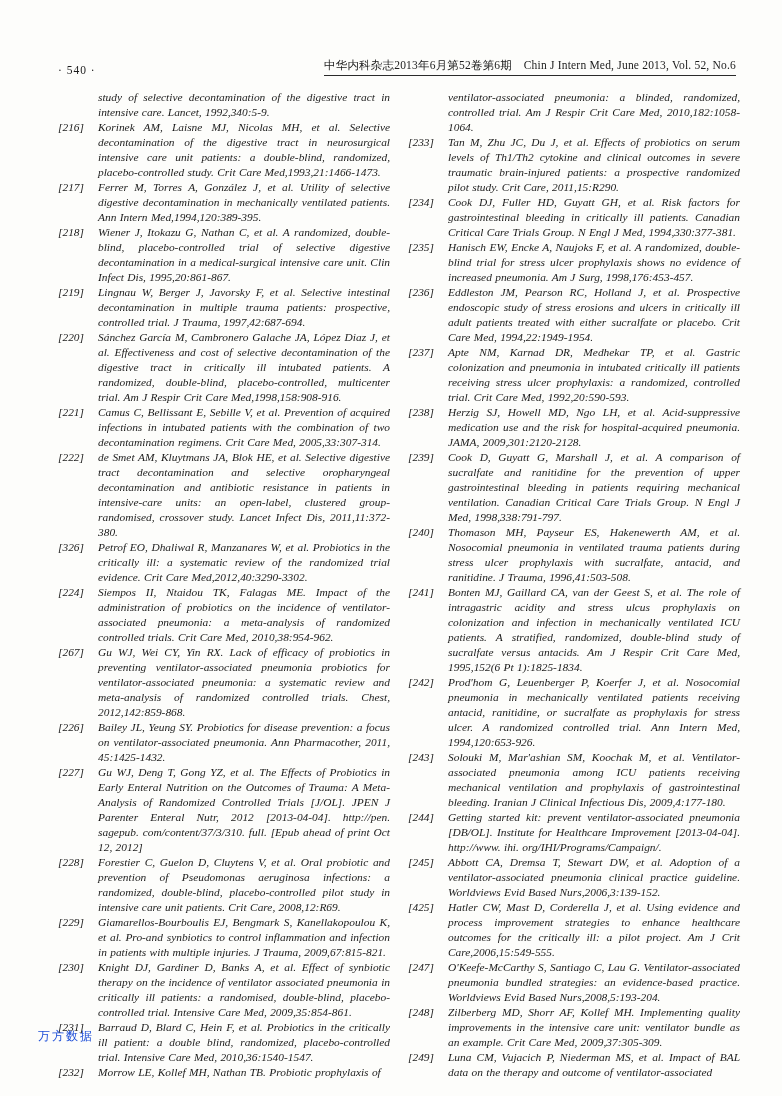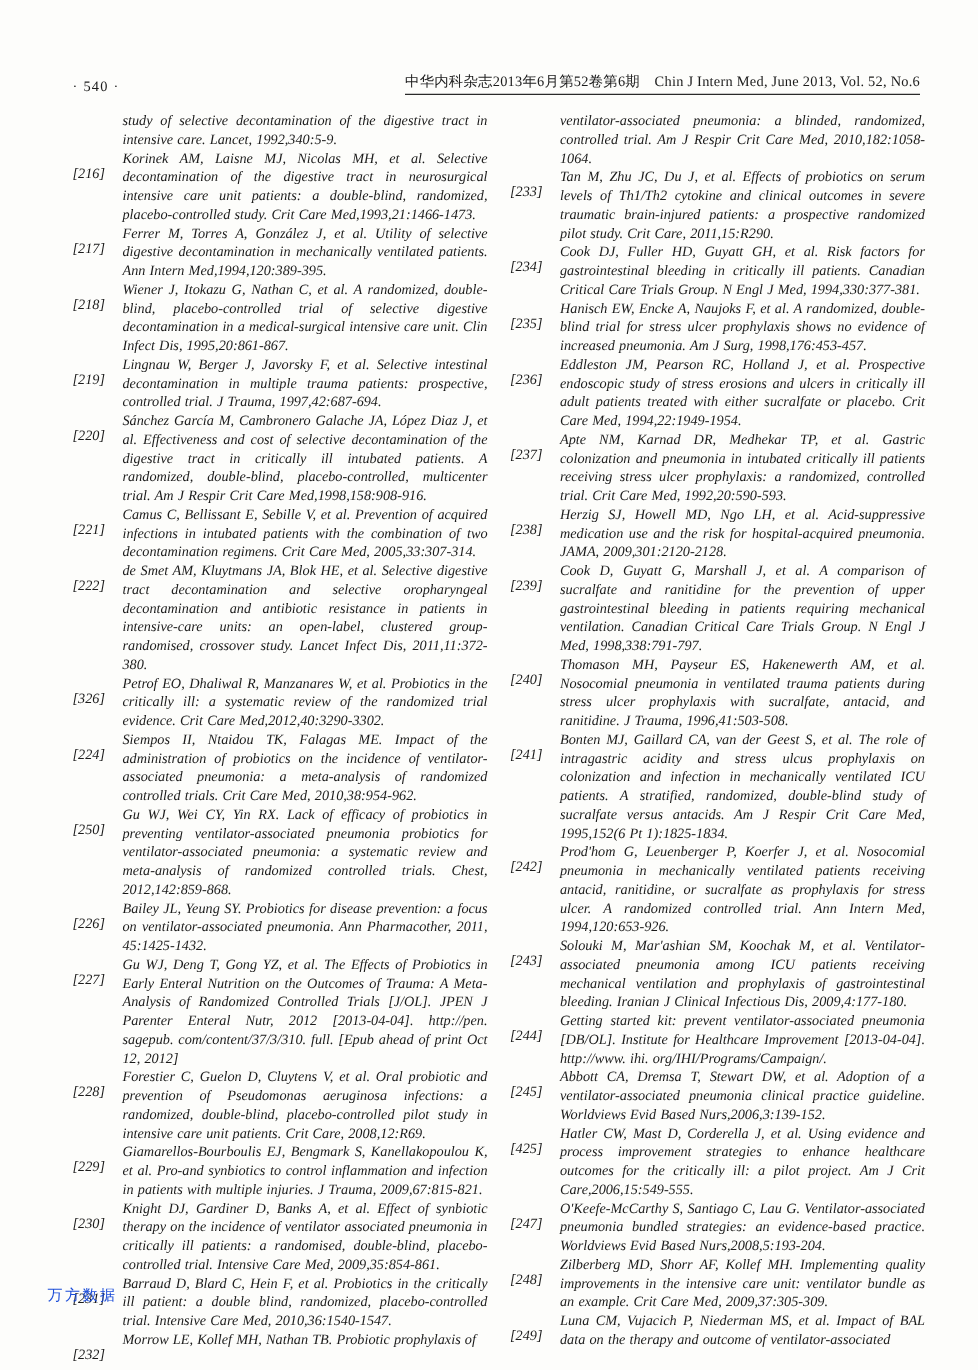--- a/index.html
+++ b/index.html
@@ -53,21 +53,20 @@
   }
   .ref {
     display: grid;
     grid-template-columns: 40px 1fr;
     font-size: 11.4px;
     line-height: 15px;
   }
   .ref-label {
     white-space: nowrap;
     padding-right: 4px;
-    margin-top: 12px;
   }
   .ref-text {
     text-align: justify;
     text-justify: inter-word;
     word-spacing: 0.5px;
   }
   .watermark {
     position: absolute;
     left: 38px;
     top: 1028px;
@@ -123,21 +122,21 @@
         </div>
         <div class="ref">
           <span class="ref-label">[326]</span>
           <span class="ref-text">Petrof EO, Dhaliwal R, Manzanares W, et al. Probiotics in the critically ill: a systematic review of the randomized trial evidence. Crit Care Med,2012,40:3290-3302.</span>
         </div>
         <div class="ref">
           <span class="ref-label">[224]</span>
           <span class="ref-text">Siempos II, Ntaidou TK, Falagas ME. Impact of the administration of probiotics on the incidence of ventilator-associated pneumonia: a meta-analysis of randomized controlled trials. Crit Care Med, 2010,38:954-962.</span>
         </div>
         <div class="ref">
-          <span class="ref-label">[250]</span>
+          <span class="ref-label">[267]</span>
           <span class="ref-text">Gu WJ, Wei CY, Yin RX. Lack of efficacy of probiotics in preventing ventilator-associated pneumonia probiotics for ventilator-associated pneumonia: a systematic review and meta-analysis of randomized controlled trials. Chest, 2012,142:859-868.</span>
         </div>
         <div class="ref">
           <span class="ref-label">[226]</span>
           <span class="ref-text">Bailey JL, Yeung SY. Probiotics for disease prevention: a focus on ventilator-associated pneumonia. Ann Pharmacother, 2011, 45:1425-1432.</span>
         </div>
         <div class="ref">
           <span class="ref-label">[227]</span>
           <span class="ref-text">Gu WJ, Deng T, Gong YZ, et al. The Effects of Probiotics in Early Enteral Nutrition on the Outcomes of Trauma: A Meta-Analysis of Randomized Controlled Trials [J/OL]. JPEN J Parenter Enteral Nutr, 2012 [2013-04-04]. http://pen. sagepub. com/content/37/3/310. full. [Epub ahead of print Oct 12, 2012]</span>
         </div>

